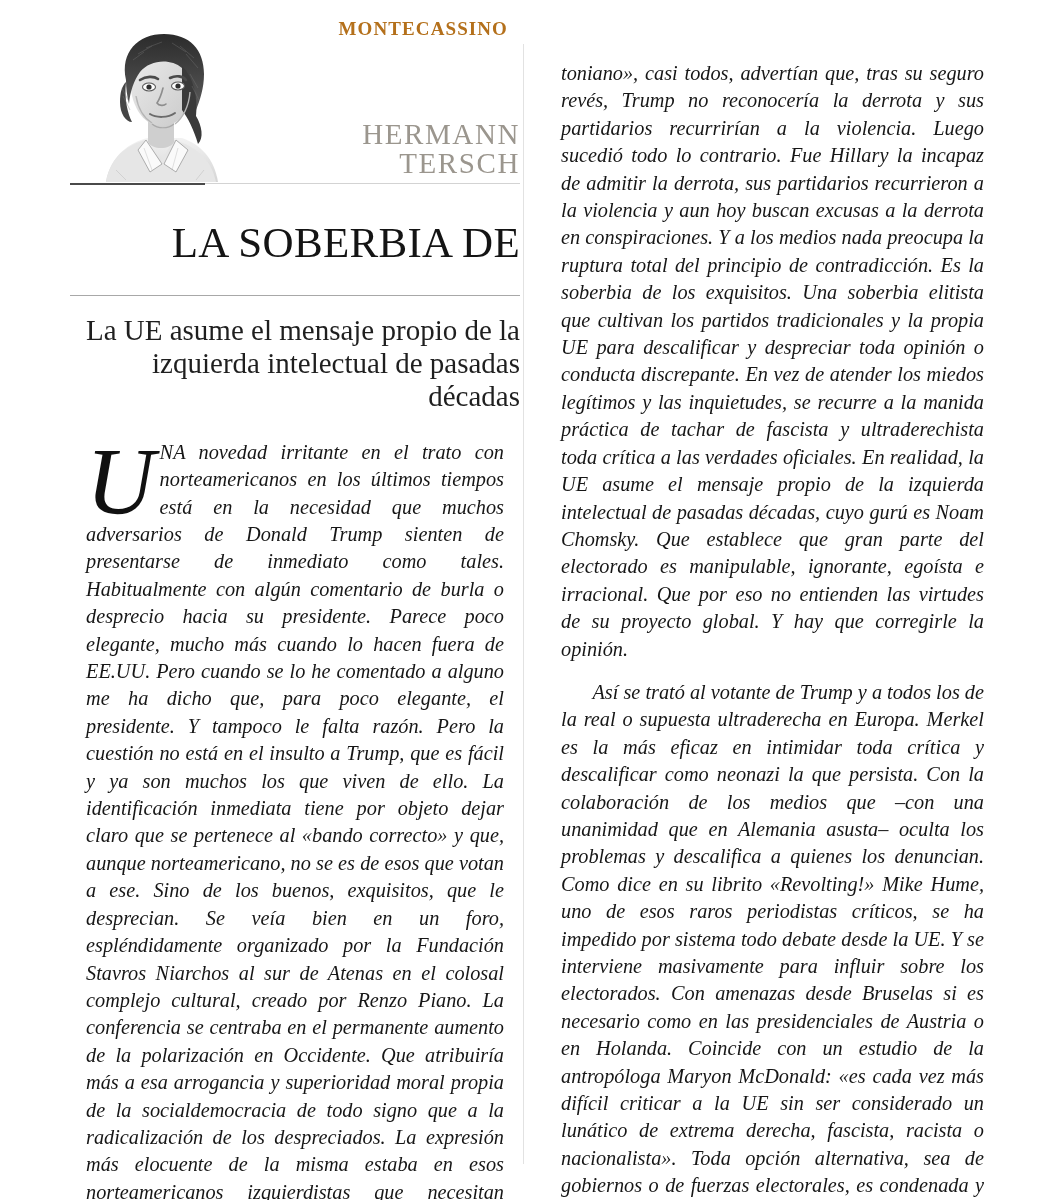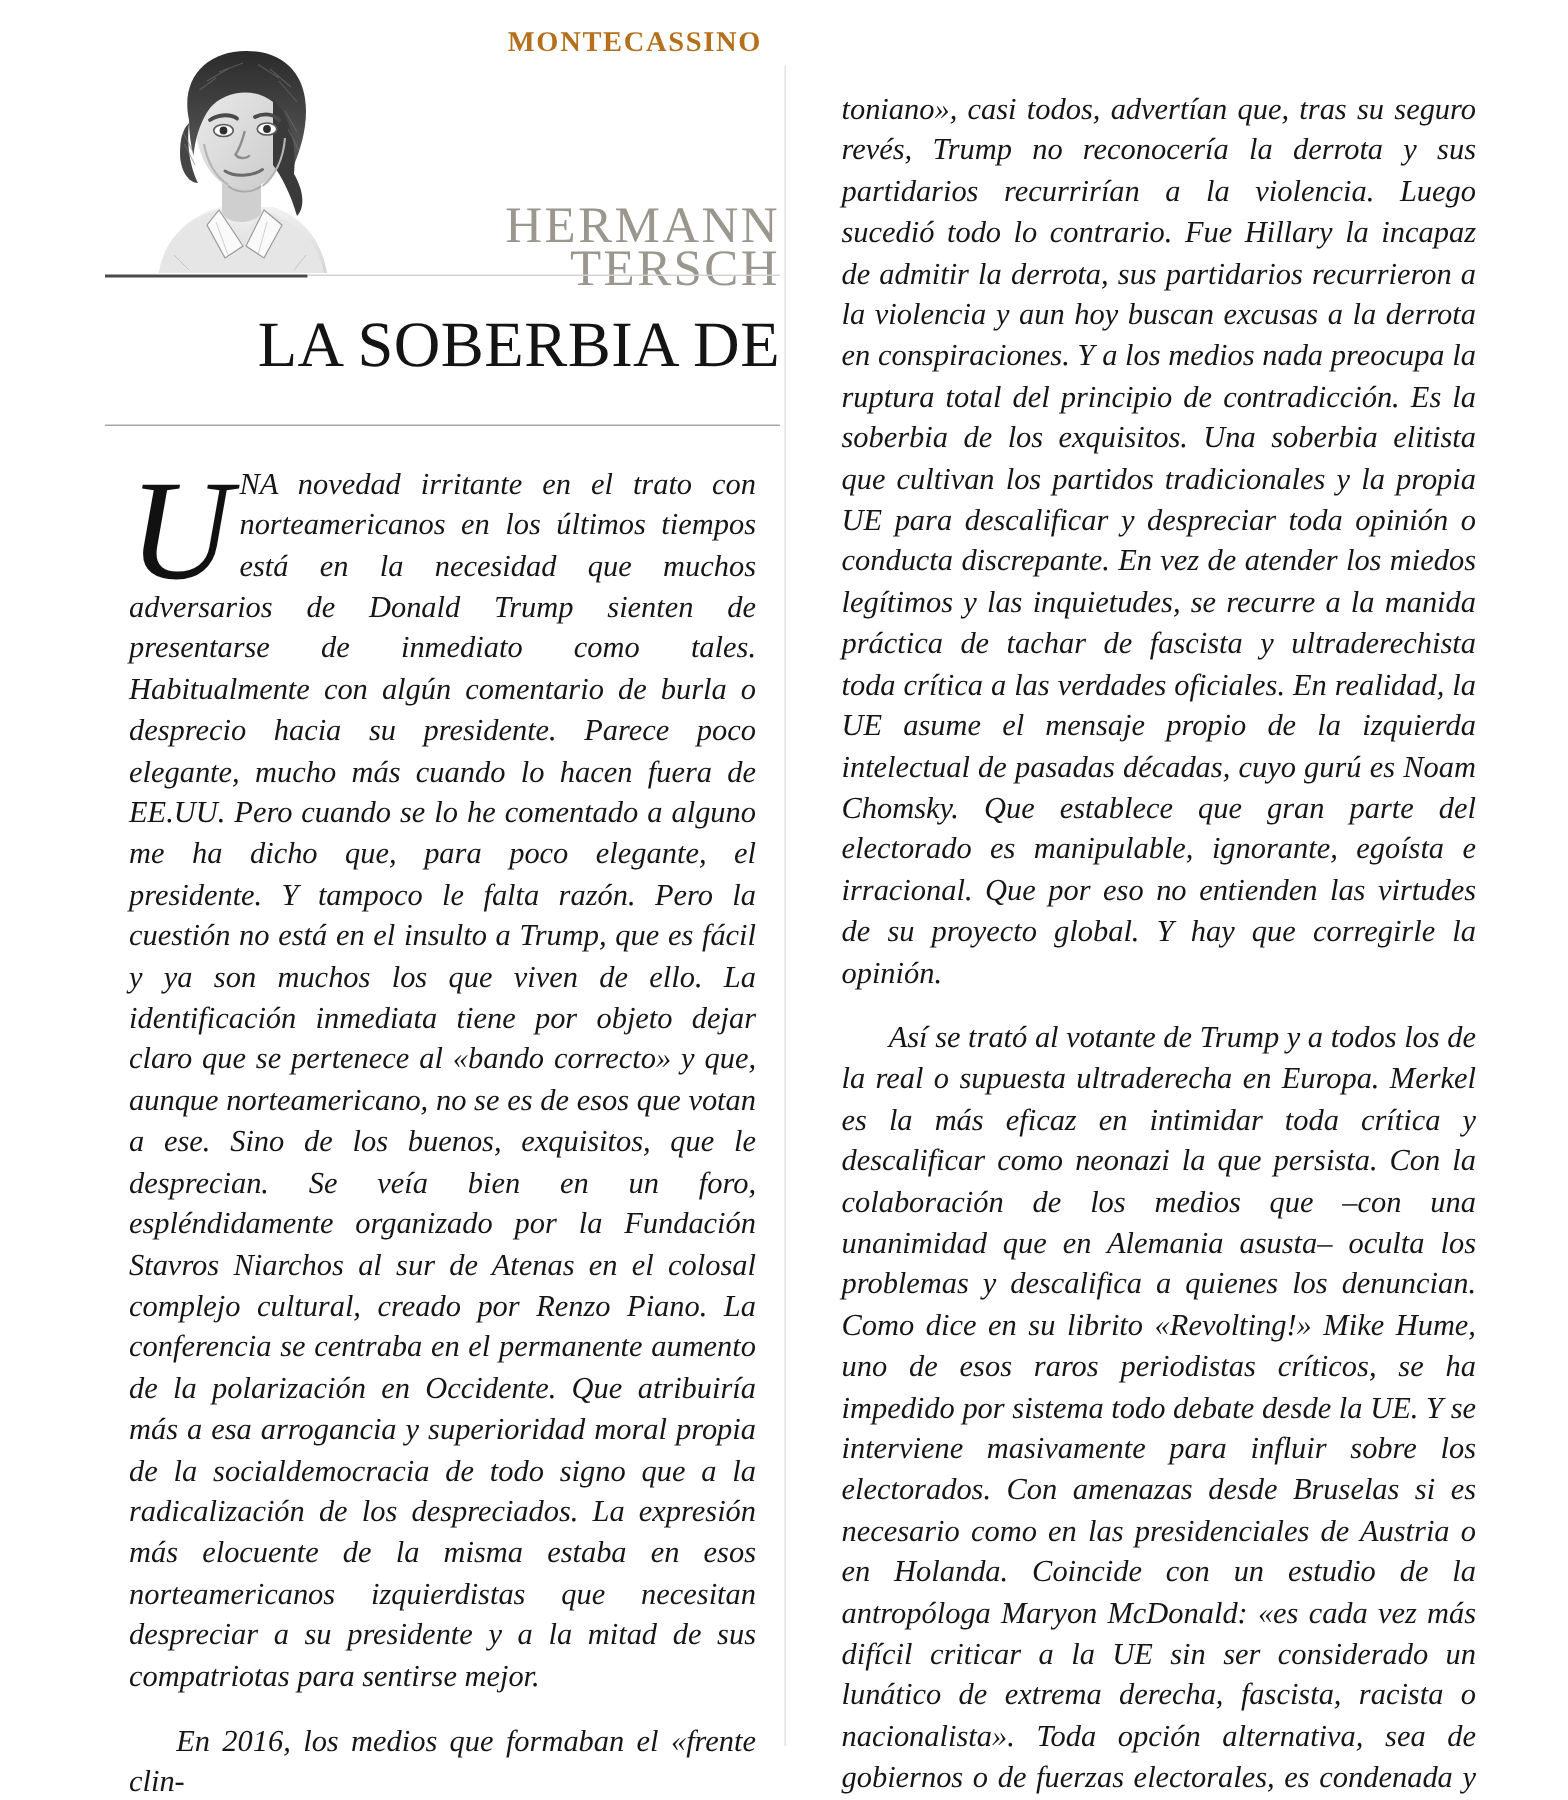--- a/index.html
+++ b/index.html
@@ -81,23 +81,23 @@
     font-size: 19px;
     letter-spacing: 1.1px;
     color: #b4701b;
     text-align: right;
     white-space: nowrap;
   }
 
   .byline {
     position: absolute;
     right: 0;
-    top: 136px;
+    top: 120px;
     font-family: "Liberation Serif", "DejaVu Serif", serif;
-    font-size: 34px;
+    font-size: 29px;
     line-height: 29px;
     letter-spacing: 1.6px;
     color: #9b968e;
     text-align: right;
   }
 
   
   .rule-top {
     position: absolute;
     left: 0;
@@ -109,21 +109,21 @@
     position: absolute; left: 0; top: 0;
     width: 135px; height: 2px; background: #4a4a4a;
   }
   .rule-top .light {
     position: absolute; left: 135px; top: 0;
     width: 315px; height: 1px; background: #d3d3d3;
   }
 
   
   .headline {
-    margin-top: 22px;
+    margin-top: 34px;
     font-size: 43px;
     line-height: 46px;
     letter-spacing: 0.3px;
     text-align: right;
     color: #141414;
     font-weight: normal;
   }
 
   .rule-mid {
     margin-top: 16px;
@@ -261,20 +261,21 @@
           <div class="light"></div>
         </div>
       </div>
 
       <h1 class="headline">
         <span>LA SOBERBIA DE</span><br>
       </h1>
 
       <div class="rule-mid"></div>
 
+      <h2 class="subhead">La UE asume el mensaje propio de la izquierda intelectual de pasadas décadas</h2>
 
       <div class="body-text">
         <p class="lead">UNA novedad irritante en el trato con norteamericanos en los últimos tiempos está en la necesidad que muchos adversarios de Donald Trump sienten de presentarse de inmediato como tales. Habitualmente con algún comentario de burla o desprecio hacia su presidente. Parece poco elegante, mucho más cuando lo hacen fuera de EE.UU. Pero cuando se lo he comentado a alguno me ha dicho que, para poco elegante, el presidente. Y tampoco le falta razón. Pero la cuestión no está en el insulto a Trump, que es fácil y ya son muchos los que viven de ello. La identificación inmediata tiene por objeto dejar claro que se pertenece al «bando correcto» y que, aunque norteamericano, no se es de esos que votan a ese. Sino de los buenos, exquisitos, que le desprecian. Se veía bien en un foro, espléndidamente organizado por la Fundación Stavros Niarchos al sur de Atenas en el colosal complejo cultural, creado por Renzo Piano. La conferencia se centraba en el permanente aumento de la polarización en Occidente. Que atribuiría más a esa arrogancia y superioridad moral propia de la socialdemocracia de todo signo que a la radicalización de los despreciados. La expresión más elocuente de la misma estaba en esos norteamericanos izquierdistas que necesitan despreciar a su presidente y a la mitad de sus compatriotas para sentirse mejor.</p>
         <p>En 2016, los medios que formaban el «frente clin-</p>
       </div>
     </div>
 
     <div class="col-right">
       <div class="body-text">
         <p>toniano», casi todos, advertían que, tras su seguro revés, Trump no reconocería la derrota y sus partidarios recurrirían a la violencia. Luego sucedió todo lo contrario. Fue Hillary la incapaz de admitir la derrota, sus partidarios recurrieron a la violencia y aun hoy buscan excusas a la derrota en conspiraciones. Y a los medios nada preocupa la ruptura total del principio de contradicción. Es la soberbia de los exquisitos. Una soberbia elitista que cultivan los partidos tradicionales y la propia UE para descalificar y despreciar toda opinión o conducta discrepante. En vez de atender los miedos legítimos y las inquietudes, se recurre a la manida práctica de tachar de fascista y ultraderechista toda crítica a las verdades oficiales. En realidad, la UE asume el mensaje propio de la izquierda intelectual de pasadas décadas, cuyo gurú es Noam Chomsky. Que establece que gran parte del electorado es manipulable, ignorante, egoísta e irracional. Que por eso no entienden las virtudes de su proyecto global. Y hay que corregirle la opinión.</p>

